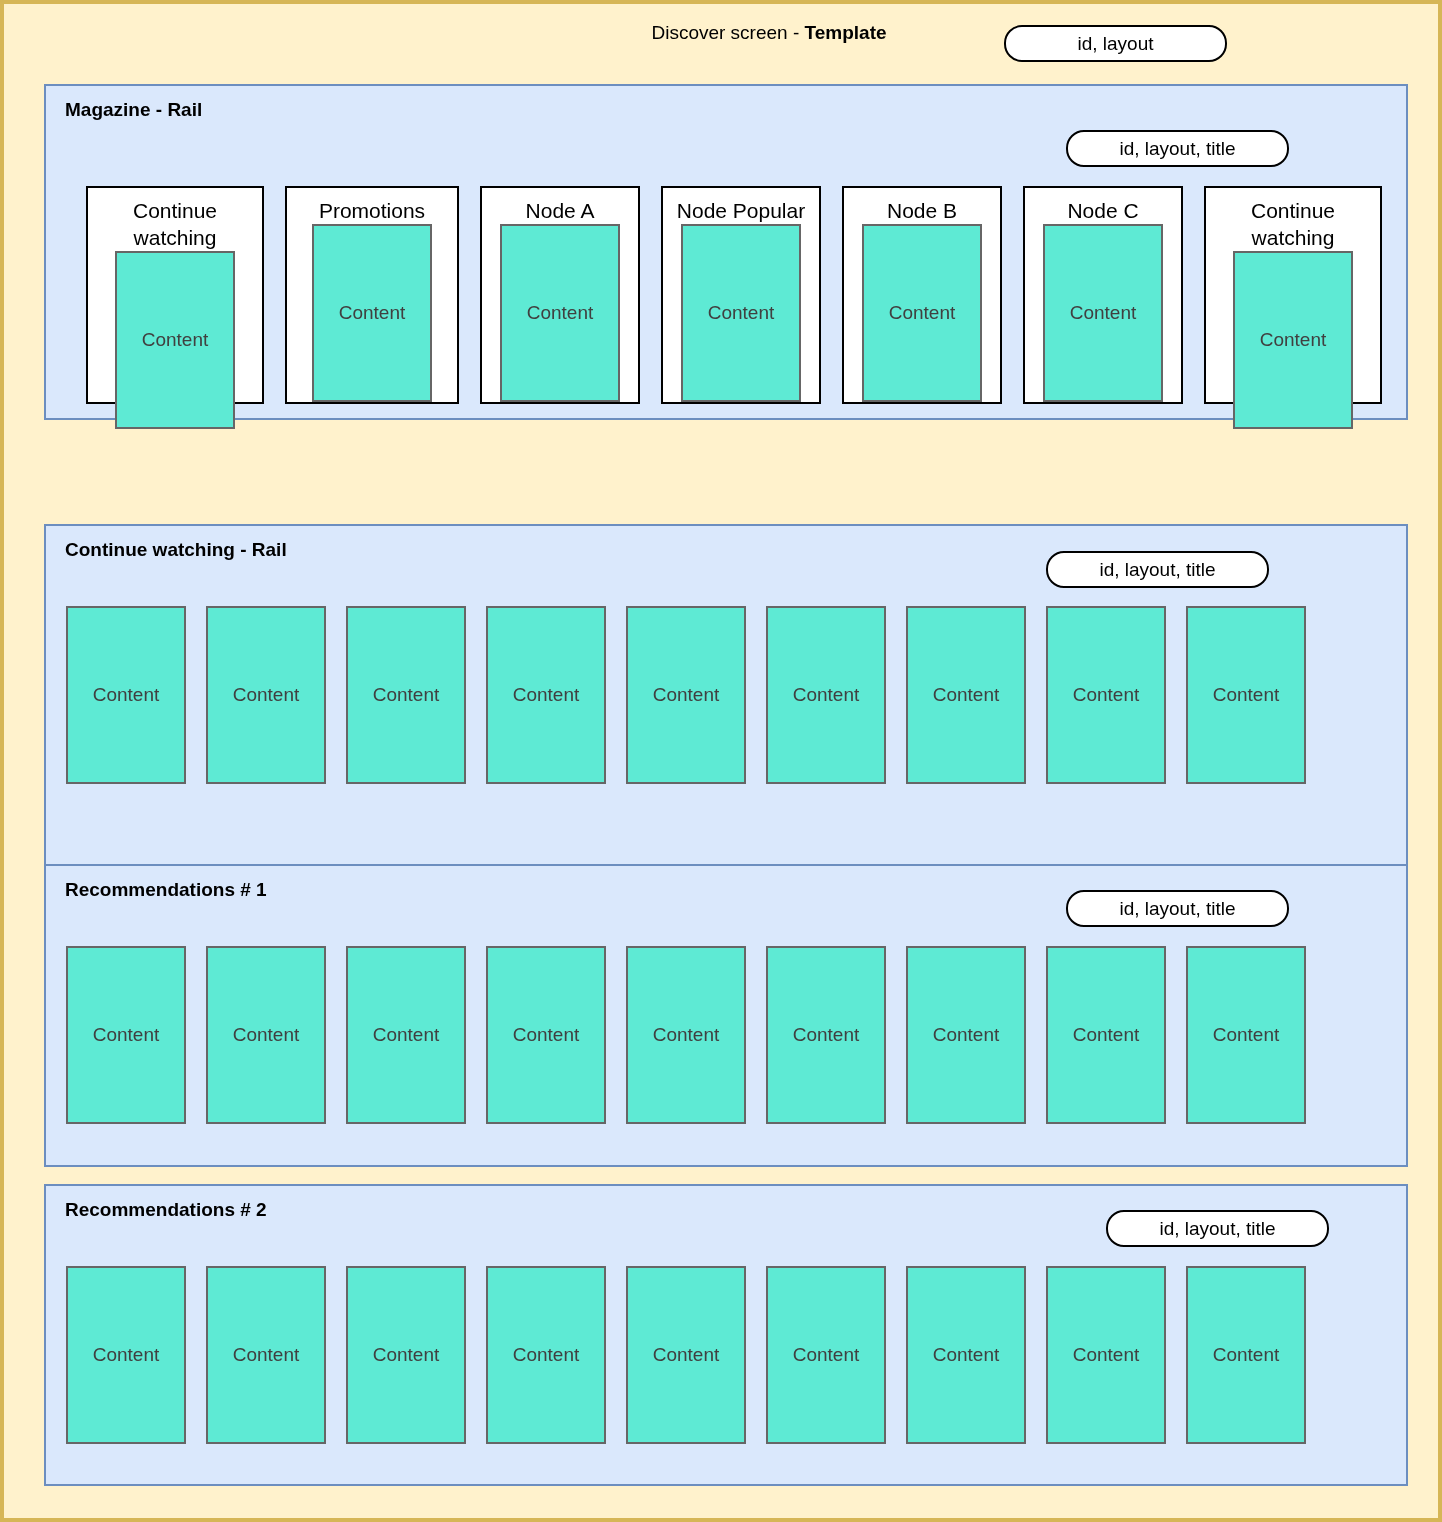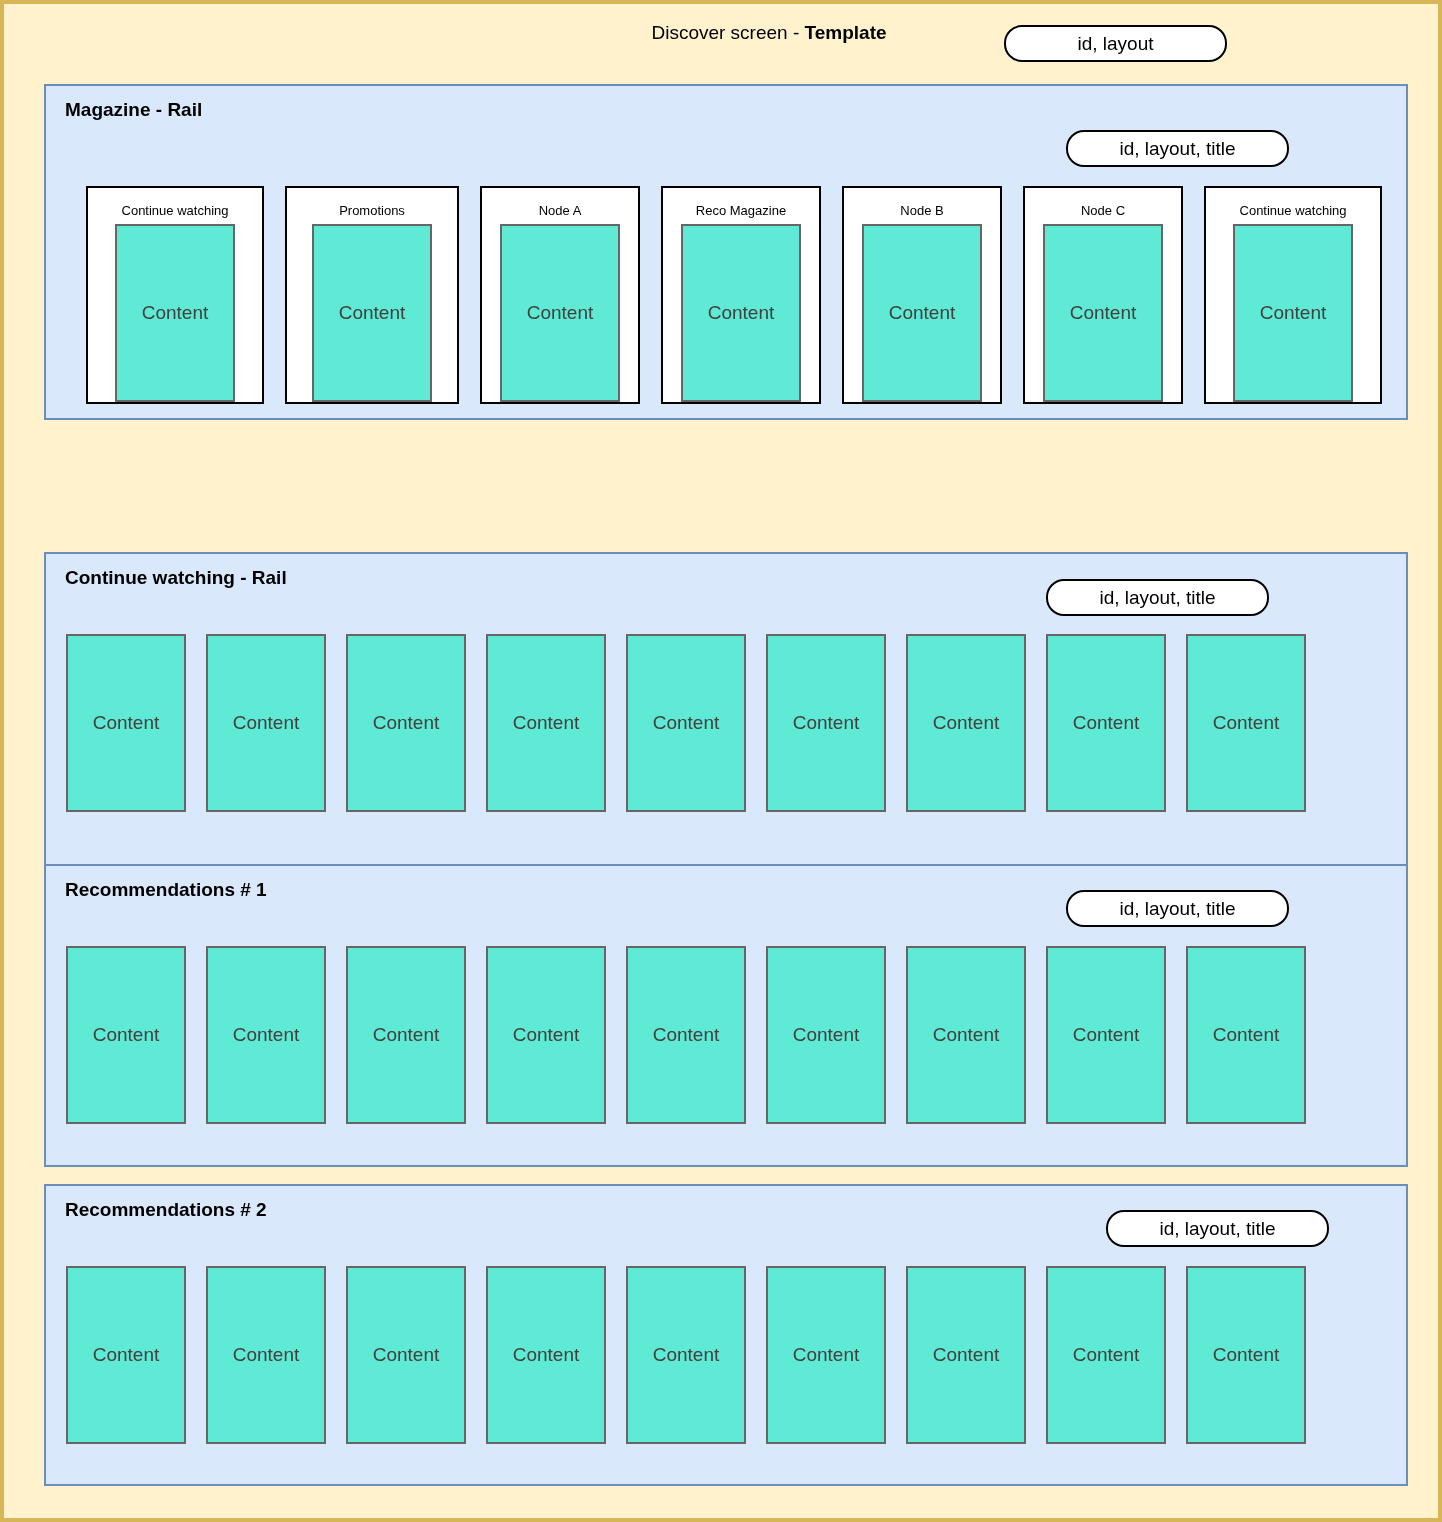--- a/index.html
+++ b/index.html
@@ -54,21 +54,21 @@
     position: absolute;
     left: 19px;
     top: 13px;
     font-weight: bold;
     font-size: 19px;
     color: #000;
     white-space: pre;
   }
 
   #section-magazine { top: 80px;  height: 336px; }
-  #section-cw       { top: 548px; height: 367px; }
+  #section-cw       { top: 520px; height: 367px; }
   #section-rec1     { top: 860px; height: 303px; }
   #section-rec2     { top: 1180px; height: 302px; }
 
   #badge-top      { top: 21px;  left: 1000px; }
   #badge-magazine { top: 44px;  left: 1020px; }
   #badge-cw       { top: 25px;  left: 1000px; }
   #badge-rec1     { top: 24px;  left: 1020px; }
   #badge-rec2     { top: 24px;  left: 1060px; }
 
   .cards-row {
@@ -88,21 +88,21 @@
     flex-direction: column;
     align-items: center;
   }
   .mcard:nth-child(1), .mcard:nth-child(7) { width: 178px; }
   .mcard:nth-child(2) { width: 174px; }
   .mtitle {
     margin-top: 9px;
     height: 64px;
     width: 146px;
     text-align: center;
-    font-size: 13px;
+    font-size: 21px;
     line-height: 27px;
     color: #000;
   }
   .mbox { width: 120px; height: 120px; }
 
   .rail-row {
     position: absolute;
     left: 20px;
     top: 80px;
     display: flex;
@@ -142,21 +142,21 @@
       </div>
       <div class="mcard">
         <div class="mtitle">Promotions</div>
         <div class="cbox mbox">Content</div>
       </div>
       <div class="mcard">
         <div class="mtitle">Node A</div>
         <div class="cbox mbox">Content</div>
       </div>
       <div class="mcard">
-        <div class="mtitle">Reco Magazine</div>
+        <div class="mtitle">Node Popular</div>
         <div class="cbox mbox">Content</div>
       </div>
       <div class="mcard">
         <div class="mtitle">Node B</div>
         <div class="cbox mbox">Content</div>
       </div>
       <div class="mcard">
         <div class="mtitle">Node C</div>
         <div class="cbox mbox">Content</div>
       </div>

